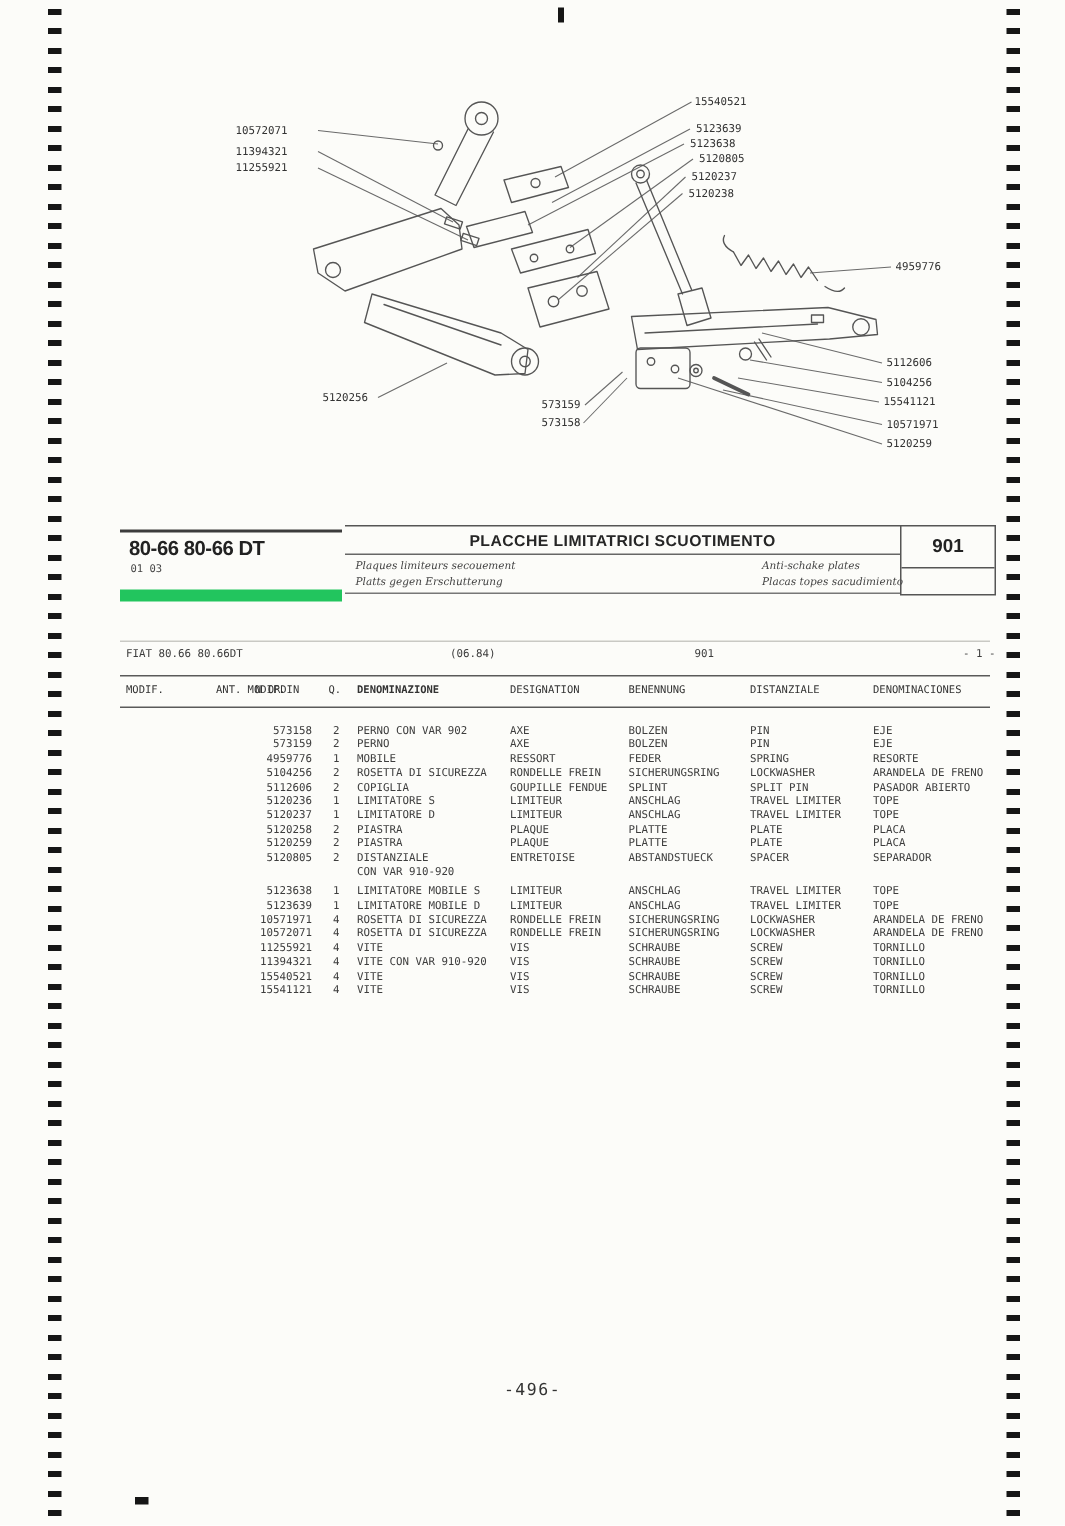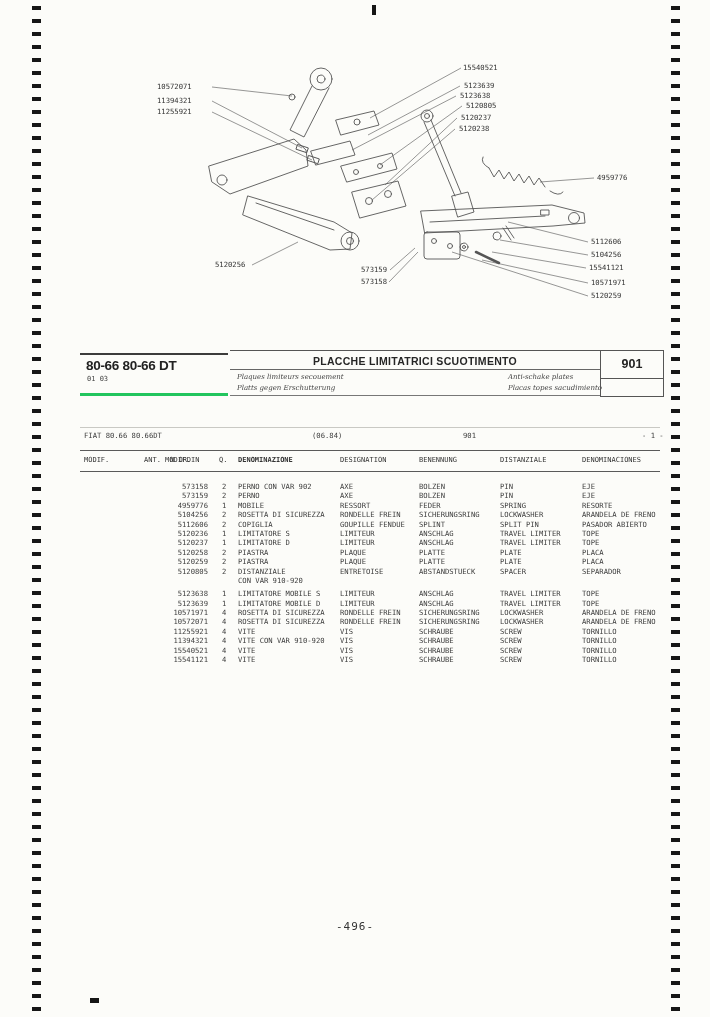--- a/index.html
+++ b/index.html
@@ -13,42 +13,42 @@
     background:repeating-linear-gradient(to bottom,#161616 0 4px,transparent 4px 13px);}
   .perf-left{left:32px;}
   .perf-right{left:671px;}
   .mark{position:absolute;background:#161616;}
   
   .diagram{position:absolute;left:0;top:0;width:710px;height:340px;}
   .callout{position:absolute;font-size:7.2px;line-height:8px;color:#333;white-space:nowrap;}
   
   .header-band{position:absolute;left:80px;top:348px;width:584px;height:52px;}
   .model-cell{position:absolute;left:0;top:5px;width:148px;height:38px;
-    border-top:2.5px solid #3c3c3c;border-bottom:3px solid #22c55e;}
+    border-top:2.5px solid #3c3c3c;border-bottom:8px solid #22c55e;}
   .model-text{font-family:"Liberation Sans",sans-serif;font-weight:bold;font-size:13.5px;
     color:#222;margin:3px 0 0 6px;letter-spacing:-0.3px;white-space:nowrap;}
   .model-sub{font-size:7px;margin:2px 0 0 7px;color:#444;}
   .title-topline{position:absolute;left:150px;top:2px;width:370px;border-top:1.2px solid #555;}
   .main-title{position:absolute;left:150px;top:7px;width:370px;text-align:center;
     font-family:"Liberation Sans",sans-serif;font-weight:bold;font-size:10.5px;color:#262626;
     letter-spacing:0.3px;white-space:nowrap;}
   .title-underline{position:absolute;left:150px;top:21px;width:370px;border-top:1px solid #666;}
   .subtitle{position:absolute;font-family:"DejaVu Serif",serif;font-style:italic;
     font-size:7px;color:#444;white-space:nowrap;}
   .sub-fr{left:157px;top:25px;} .sub-de{left:157px;top:36px;}
   .sub-en{left:428px;top:25px;} .sub-es{left:428px;top:36px;}
   .mid-bottomline{position:absolute;left:150px;top:47px;width:370px;border-top:1px solid #777;}
   .code-box{position:absolute;left:520px;top:2px;width:62px;height:45px;border:1px solid #555;}
   .code-box .divider{position:absolute;left:0;right:0;top:27px;border-top:1px solid #555;}
   .code-text{text-align:center;font-family:"Liberation Sans",sans-serif;font-weight:bold;
     font-size:12.5px;color:#222;line-height:26px;}
   
   .meta-row{position:absolute;left:0;top:431px;width:710px;height:12px;font-size:7.2px;color:#3d3d3d;}
   .meta-row span{position:absolute;white-space:nowrap;}
-  .m-model{left:84px;} .m-date{left:312px;} .m-code{left:463px;} .m-page{left:642px;}
+  .m-model{left:84px;} .m-date{left:300px;} .m-code{left:463px;} .m-page{left:642px;}
   .rule{position:absolute;left:80px;width:580px;border-top:1px solid #5a5a5a;}
   .rule-faint{position:absolute;left:80px;width:580px;border-top:1px solid #c9c9c4;}
   
   .thead{position:absolute;left:0;top:456px;width:710px;height:10px;font-size:7px;color:#333;}
   .th{position:absolute;top:0;white-space:nowrap;}
   .th0{left:84px;}.th1{left:119px;margin-left:25px;}.th2{left:170px;}.th3{left:219px;}.th4{left:238px;font-weight:bold;}
   .th5{left:340px;}.th6{left:419px;}.th7{left:500px;}.th8{left:582px;}
   .table-rows{position:absolute;left:0;top:482px;width:710px;font-size:7.2px;color:#3d3d3d;}
   .trow{position:relative;height:9.4px;}
   .trow.group-break{margin-top:4px;}

